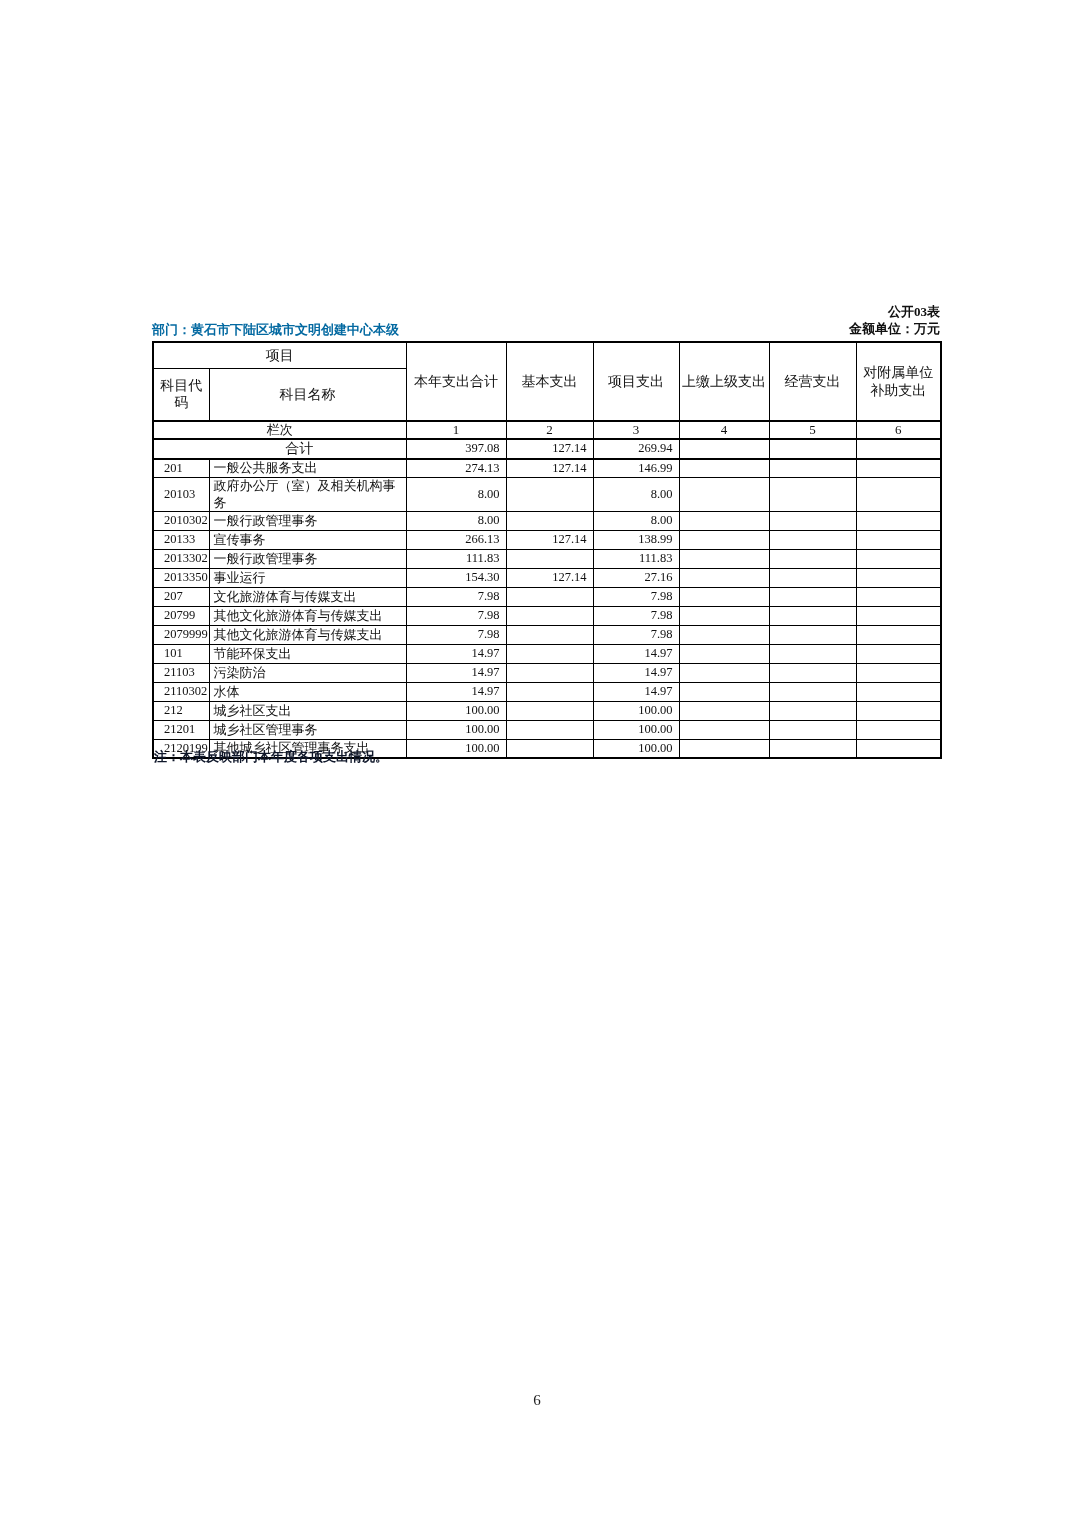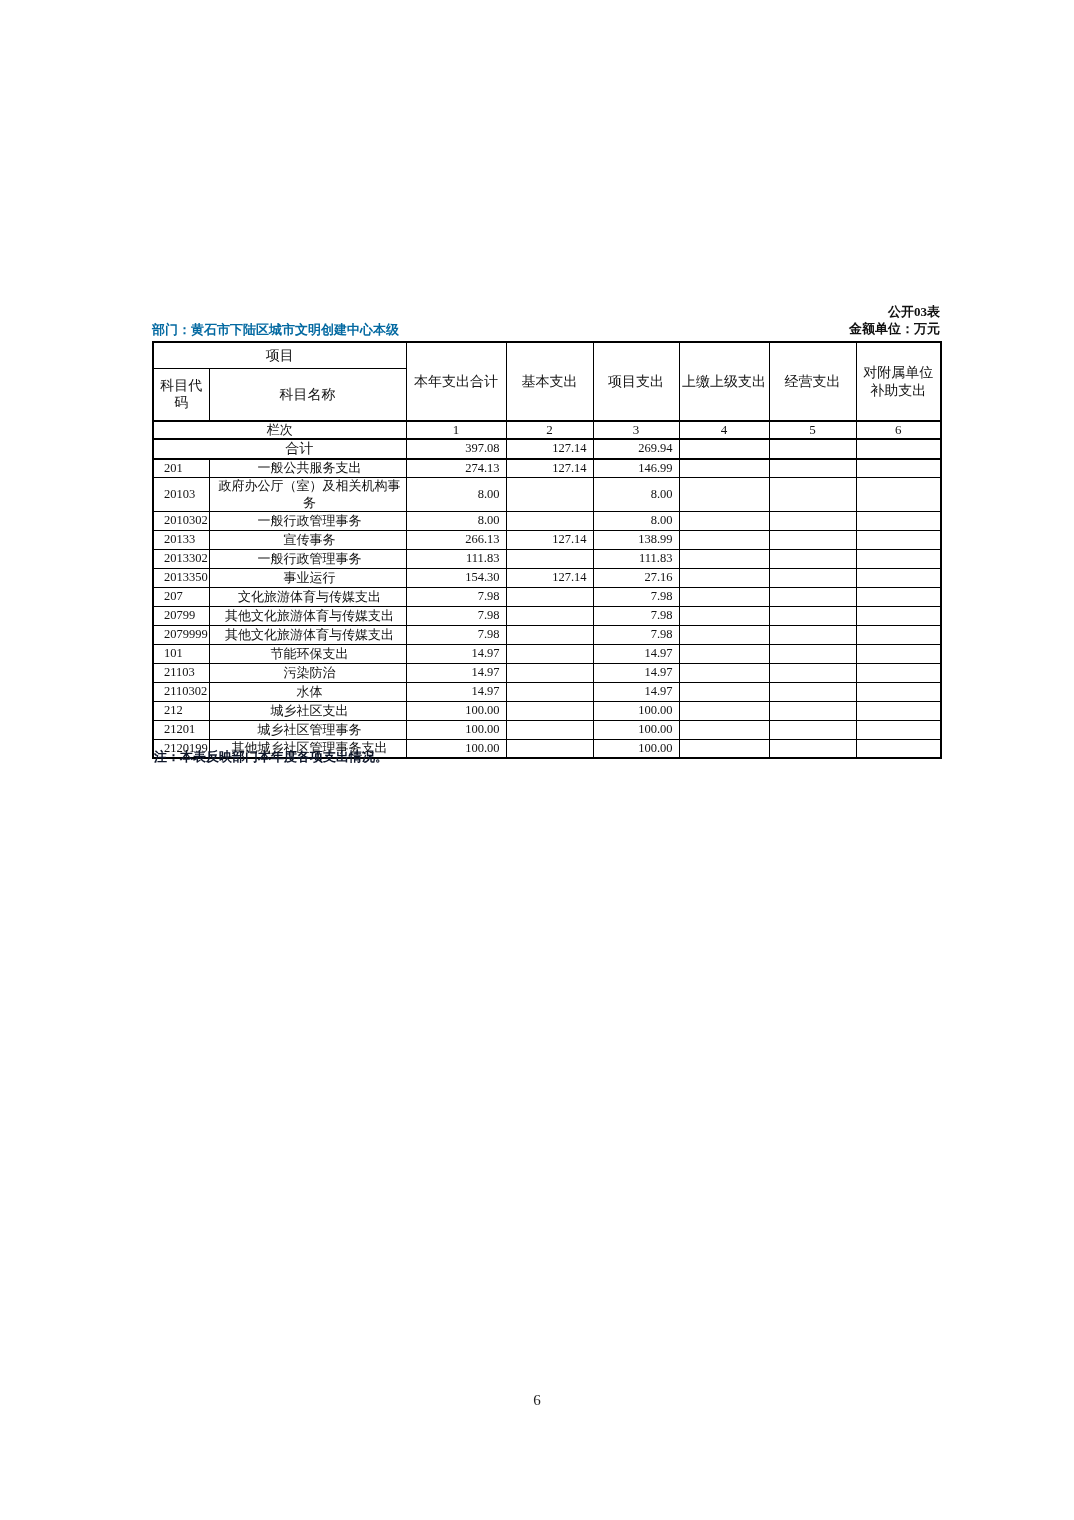--- a/index.html
+++ b/index.html
@@ -42,21 +42,21 @@
   }
   
   table.fin { border:2px solid #000; }
   tr.hr1 td { height:26px; text-align:center; font-size:14px; }
   tr.hr2 td { height:53px; text-align:center; font-size:14px; padding:0 4px; }
   tr.lanci td { height:17px; text-align:center; font-size:13px; border-top:2px solid #000; border-bottom:2px solid #000;margin-left:25px; }
   tr.total td { height:18px; border-bottom:2px solid #000; }
   tr.total td.lbl { text-align:center; font-size:14px;padding-left:39px; }
   tr.datarow td { height:19px; }
   td.code { text-align:left; padding-left:10px; font-size:12.5px; }
-  td.name { text-align:center; padding-left:4px; font-size:13px; }
+  td.name { text-align:left; padding-left:4px; font-size:13px; }
   td.num  { text-align:right; padding-right:6px; font-size:12.5px; }
   td.vthick { border-left:2px solid #000; }
   tr.hr1 td.grp { border-bottom:1px solid #000; }
   tr.hr2 td { border-bottom:2px solid #000; }
   .note {
     position:absolute; left:154px; top:748px;
     font-size:13px; font-weight:bold; color:#0f172a;
   }
   .page-number {
     position:absolute; left:0; top:1392px; width:1074px;

